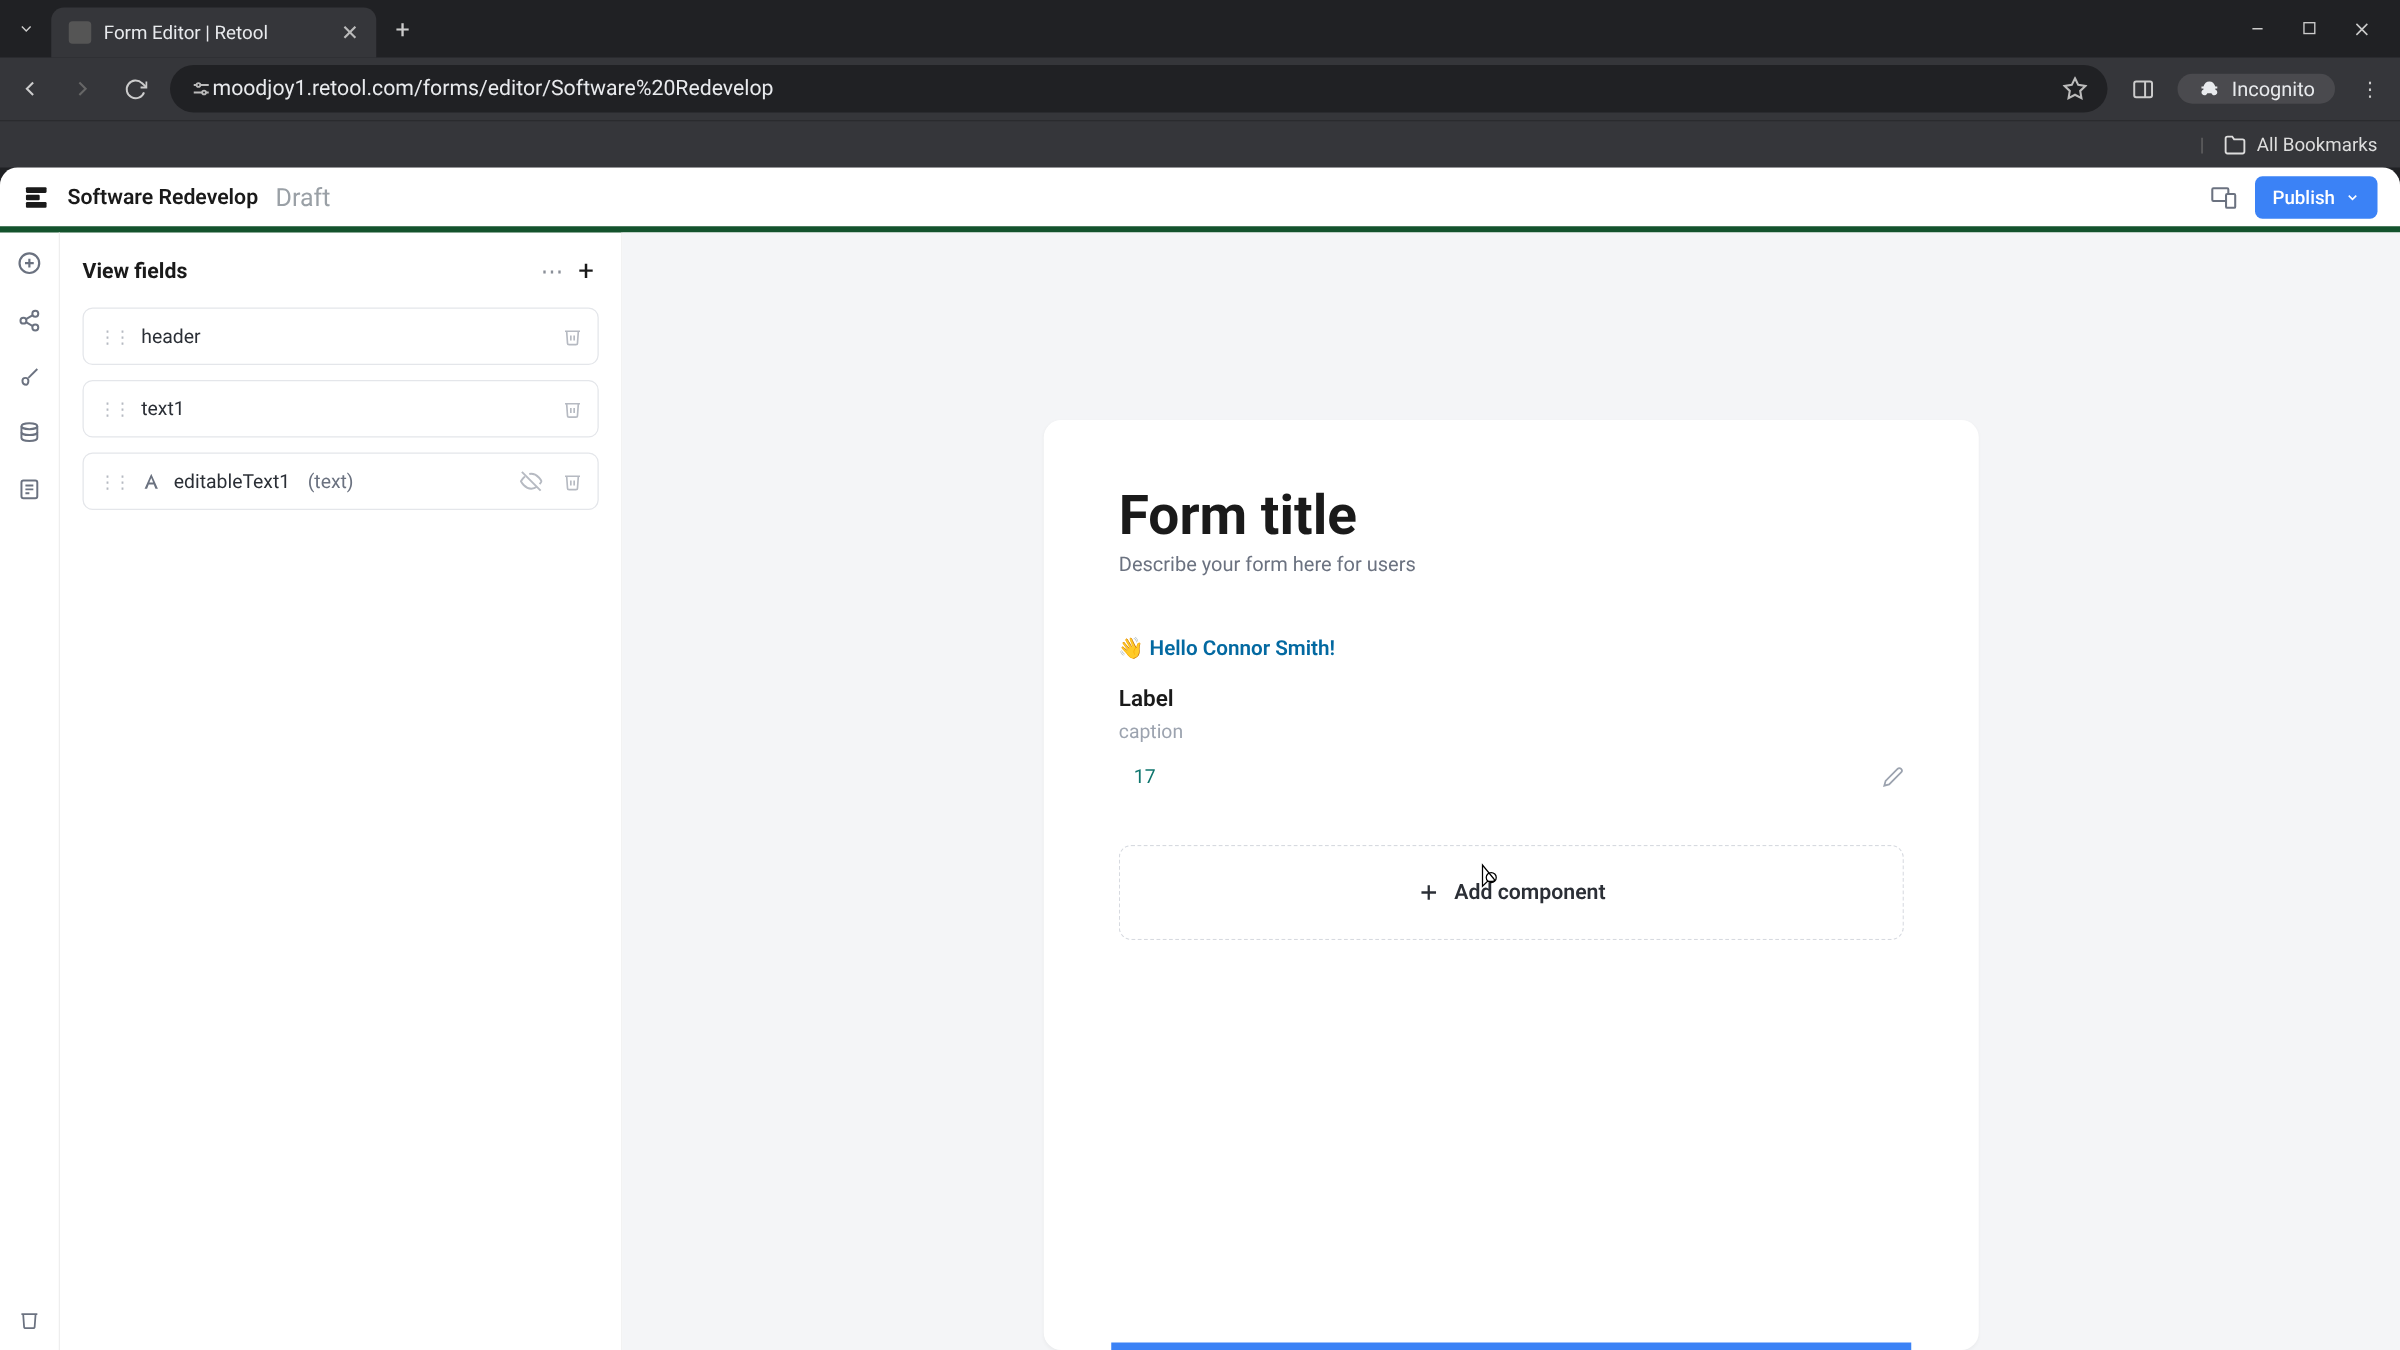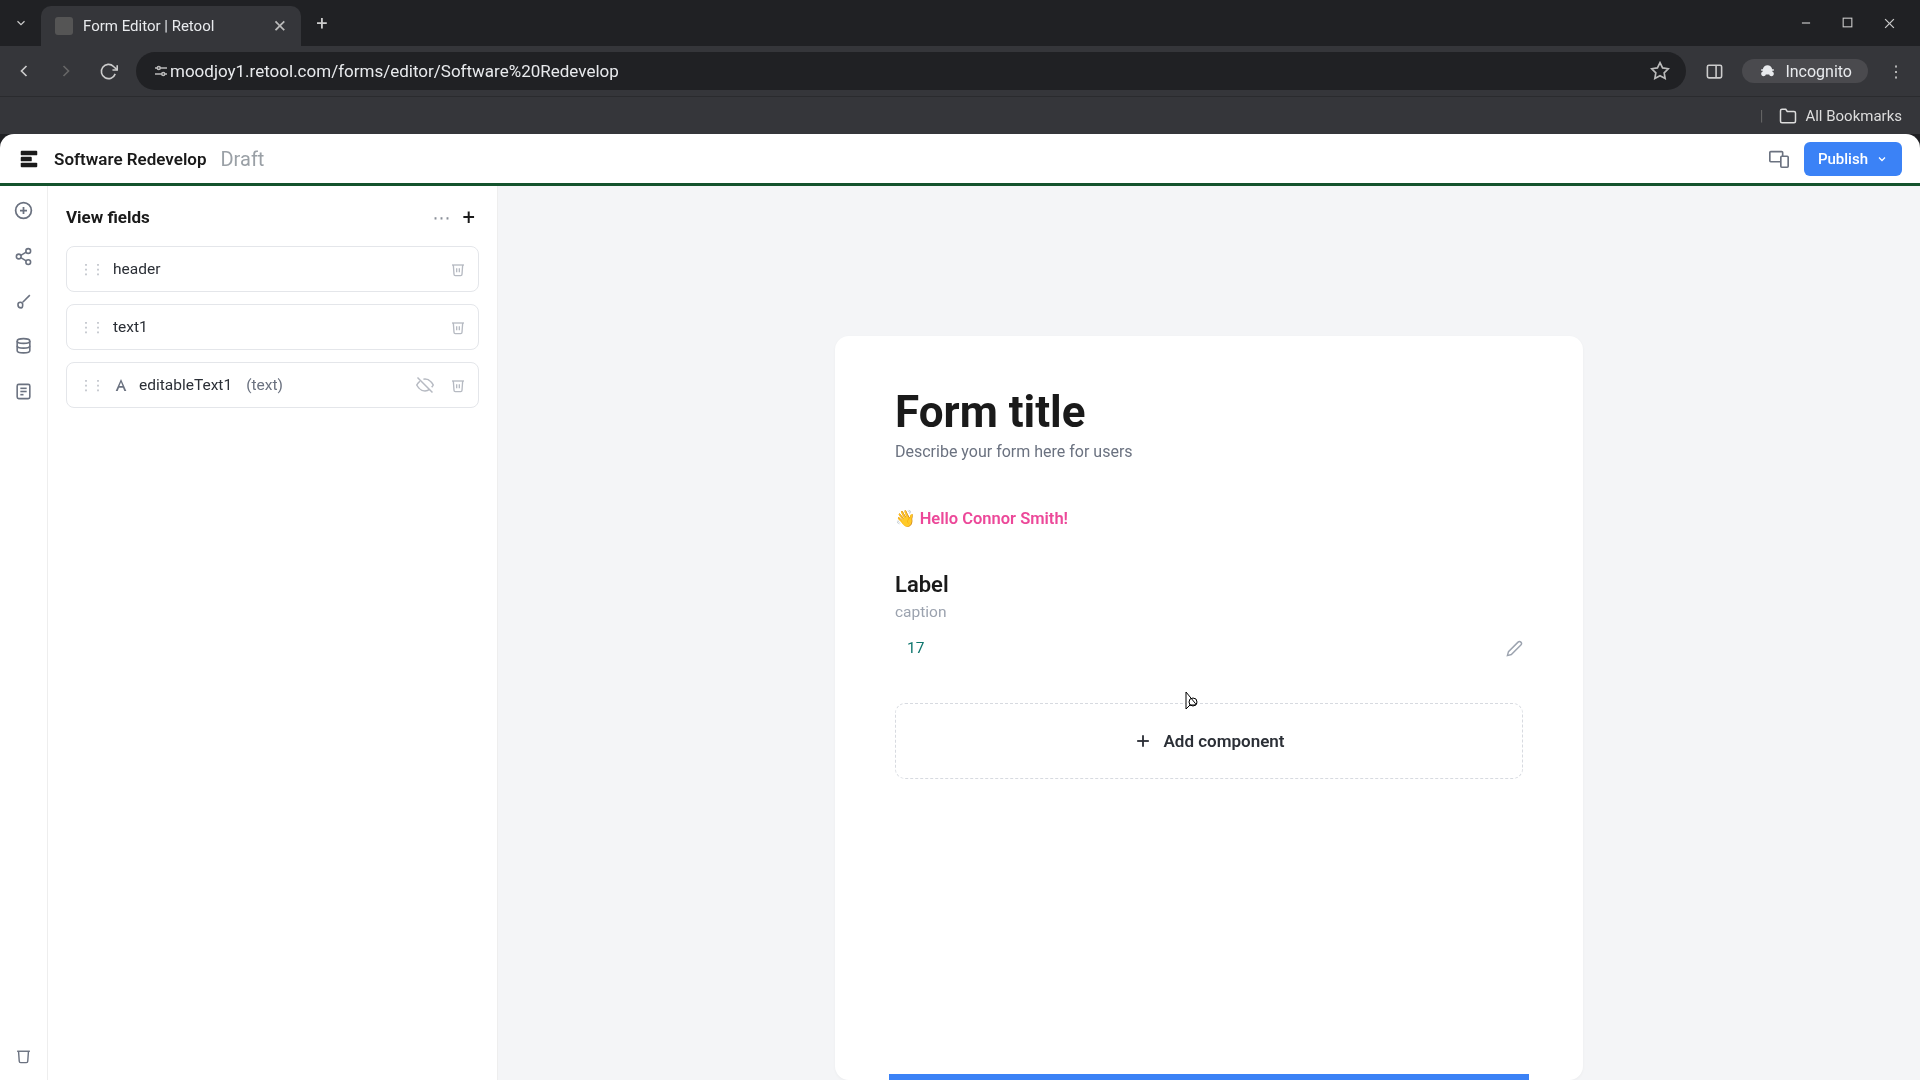--- a/index.html
+++ b/index.html
@@ -23,21 +23,21 @@
 .url { color:#e8eaed; font-size:17px; flex:1; }
 .incog { display:flex; align-items:center; gap:8px; background:#4a4a4e; border-radius:20px; height:24px; padding:0 16px; color:#e8eaed; }
 .menudot { width:28px; height:28px; display:flex; align-items:center; justify-content:center; color:#ccc; }
 
 .bkbar { display:flex; align-items:center; justify-content:flex-end; height:38px; padding:0 18px; background:#35363a; border-top:1px solid #2a2b2e; gap:8px; color:#ddd; font-size:15px; }
 .bkbar .div { color:#666; margin-right:8px; }
 
 
 .viewport { position:absolute; top:134px; left:0; right:0; bottom:0; background:#fff; border-radius:14px 14px 0 0; overflow:hidden; }
 
-.appheader { display:flex; align-items:center; height:52px; padding:0 18px; gap:14px; border-bottom:3px solid #14532d; }
+.appheader { display:flex; align-items:center; height:52px; padding:0 18px; gap:14px; border-bottom:5px solid #14532d; }
 .logo { width:22px; height:22px; }
 .apptitle { font-size:17px; font-weight:600; color:#1a1a1a; }
 .draft { font-size:20px; color:#9aa0a6; }
 .appheader .spacer { flex:1; }
 .respicon { width:22px; height:22px; color:#6b7280; }
 .publish { display:flex; align-items:center; gap:8px; background:#3b82f6; color:#fff; border:none; border-radius:6px; height:34px; padding:0 14px; font-size:15px; font-weight:500; }
 
 .appbody { display:flex; height:calc(100% - 52px); }
 
 .rail { width:48px; border-right:1px solid #eee; display:flex; flex-direction:column; align-items:center; padding-top:14px; gap:26px; color:#6b7280; }
@@ -54,22 +54,22 @@
 .field .name { flex:1; }
 .field .type { color:#6b7280; }
 .trash,.eye { color:#b6bac2; }
 .trash { margin-left:6px; }
 .aicon { color:#6b7280; }
 
 .canvas { flex:1; background:#f4f5f7; display:flex; justify-content:center; padding-top:150px; position:relative; }
 .formcard { width:748px; background:#fff; border-radius:14px; padding:50px 60px 54px; box-shadow:0 1px 3px rgba(0,0,0,.04); }
 .ftitle { font-size:44px; font-weight:700; color:#1a1a1a; }
 .fdesc { font-size:16px; color:#6b7280; margin-top:4px; }
-.greet { font-size:16.5px; font-weight:600; color:#ec4899; margin-top:48px; }
-.lbl { font-size:22px; font-weight:600; color:#1a1a1a; margin-top:44px; }
+.greet { font-size:16.5px; font-weight:600; color:#0369a1; margin-top:48px; }
+.lbl { font-size:18px; font-weight:600; color:#1a1a1a; margin-top:20px; }
 .cap { font-size:15.5px; color:#9ca3af; margin-top:6px; }
 .valrow { display:flex; align-items:center; margin-top:18px; }
 .val { font-size:15.5px; color:#0f766e; flex:1;margin-left:12px; }
 .edit { color:#9ca3af; }
 .addcomp { margin-top:46px; height:76px; border:1.5px dashed #d7dae0; border-radius:10px; display:flex; align-items:center; justify-content:center; gap:10px; font-size:17px; font-weight:600; color:#2b2f36; cursor:pointer; }
 .bluestrip { position:absolute; bottom:0; left:50%; transform:translateX(-50%); width:640px; height:6px; background:#3b82f6; }
 
 svg { display:block; }
 .cursor-overlay { position:absolute; left:1183px; top:690px; pointer-events:none; z-index:99; }
 </style>

